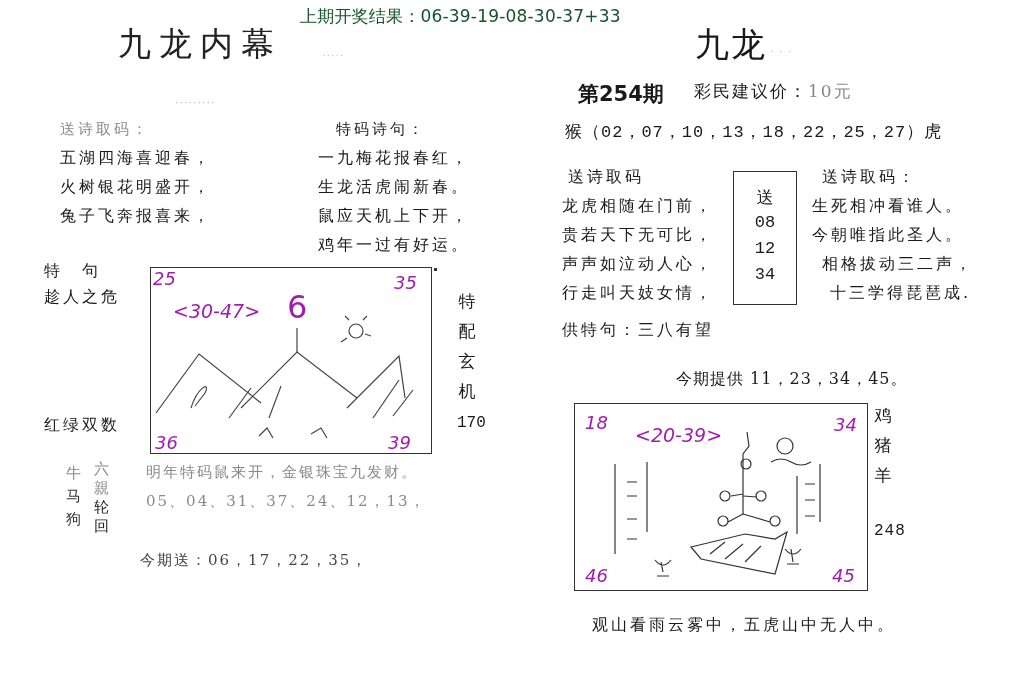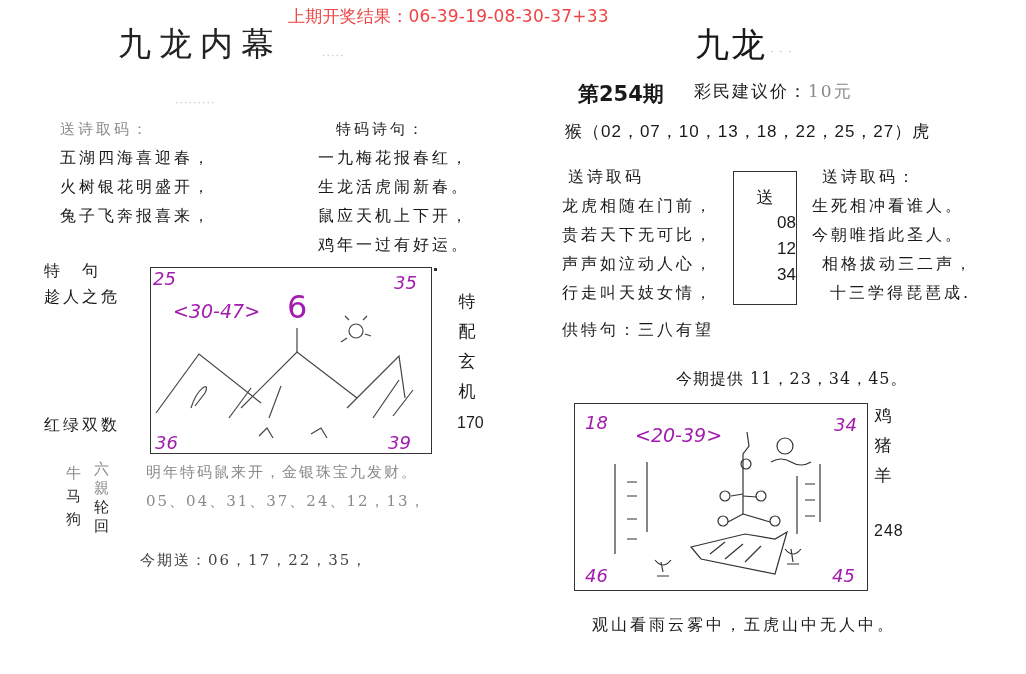--- a/index.html
+++ b/index.html
@@ -2,38 +2,38 @@
 <html><head>
   <meta charset="utf-8">
   <style>
     html, body { margin: 0; padding: 0; }
     body {
       width: 1026px; height: 674px; background: #ffffff; position: relative; overflow: hidden;
       font-family: "DejaVu Serif", "Liberation Serif", serif; color: #1a1a1a;
     }
     .abs { position: absolute; }
     .banner {
-      left: 288px; top: 5px; font-family: "DejaVu Sans", "Liberation Sans", sans-serif;
-      font-size: 17px; color: #ef4444; letter-spacing: 0.2px; white-space: nowrap;
+      left: 300px; top: 5px; font-family: "DejaVu Sans", "Liberation Sans", sans-serif;
+      font-size: 17px; color: #14532d; letter-spacing: 0.2px; white-space: nowrap;
     }
     .title-left { left: 118px; top: 22px; font-size: 33px; letter-spacing: 8px; color: #222; }
     .faint { color: #c8c8c8; font-size: 11px; letter-spacing: 1px; white-space: nowrap; }
     .sub1 { left: 322px; top: 50px; }
     .sub2 { left: 175px; top: 97px; }
     .ptxt { font-size: 16px; letter-spacing: 3px; white-space: nowrap; line-height: 29px; }
     .lhead { font-size: 15px; letter-spacing: 3px; }
     .box { border: 1px solid #333; }
     .sketch-num { font-family: "DejaVu Sans", "Liberation Sans", sans-serif; font-style: italic; font-size: 18px; color: #a21caf; }
     .vert { font-size: 17px; line-height: 30px; width: 20px; text-align: center; }
     .title-right { left: 695px; top: 22px; font-size: 34px; letter-spacing: 2px; }
     .issue { left: 578px; top: 80px; font-family: "DejaVu Sans", "Liberation Sans", sans-serif; font-weight: bold; font-size: 21px; }
     .price { left: 694px; top: 80px; font-size: 17px; letter-spacing: 2px; white-space: nowrap; }
     .price .val { color: #888; }
     .zodiac-line { left: 565px; top: 120px; font-size: 17px; letter-spacing: 1px; white-space: nowrap; }
-    .num { font-family: Liberation Sans, sans-serif; text-align: right; }
+    .num { font-family: Liberation Mono, monospace; }
     .gray { color: #8a8a8a; }
     svg { position: absolute; }
   </style>
 </head>
 <body>
 
 <div class="abs banner">
   <span>上期开奖结果：</span><span>06-39-19-08-30-37+33</span>
 </div>
 

